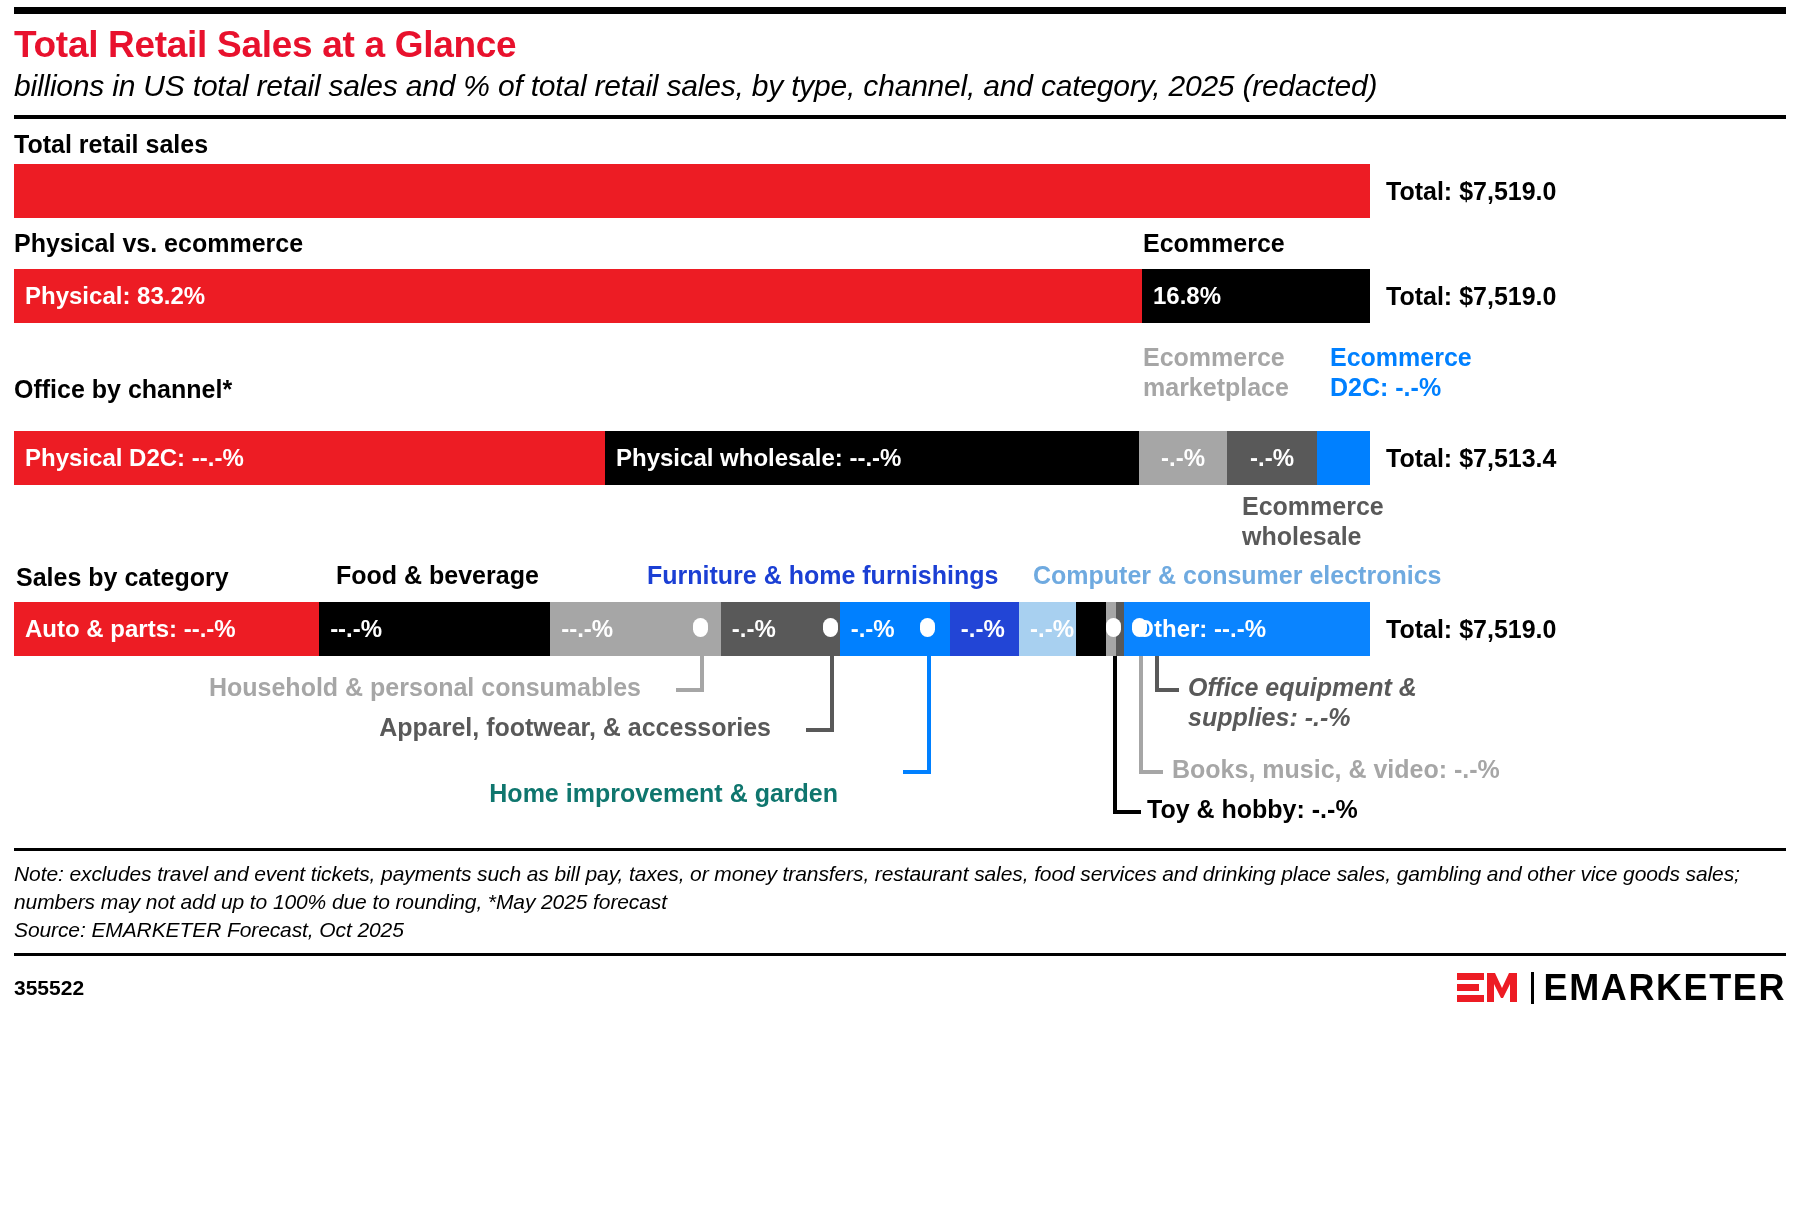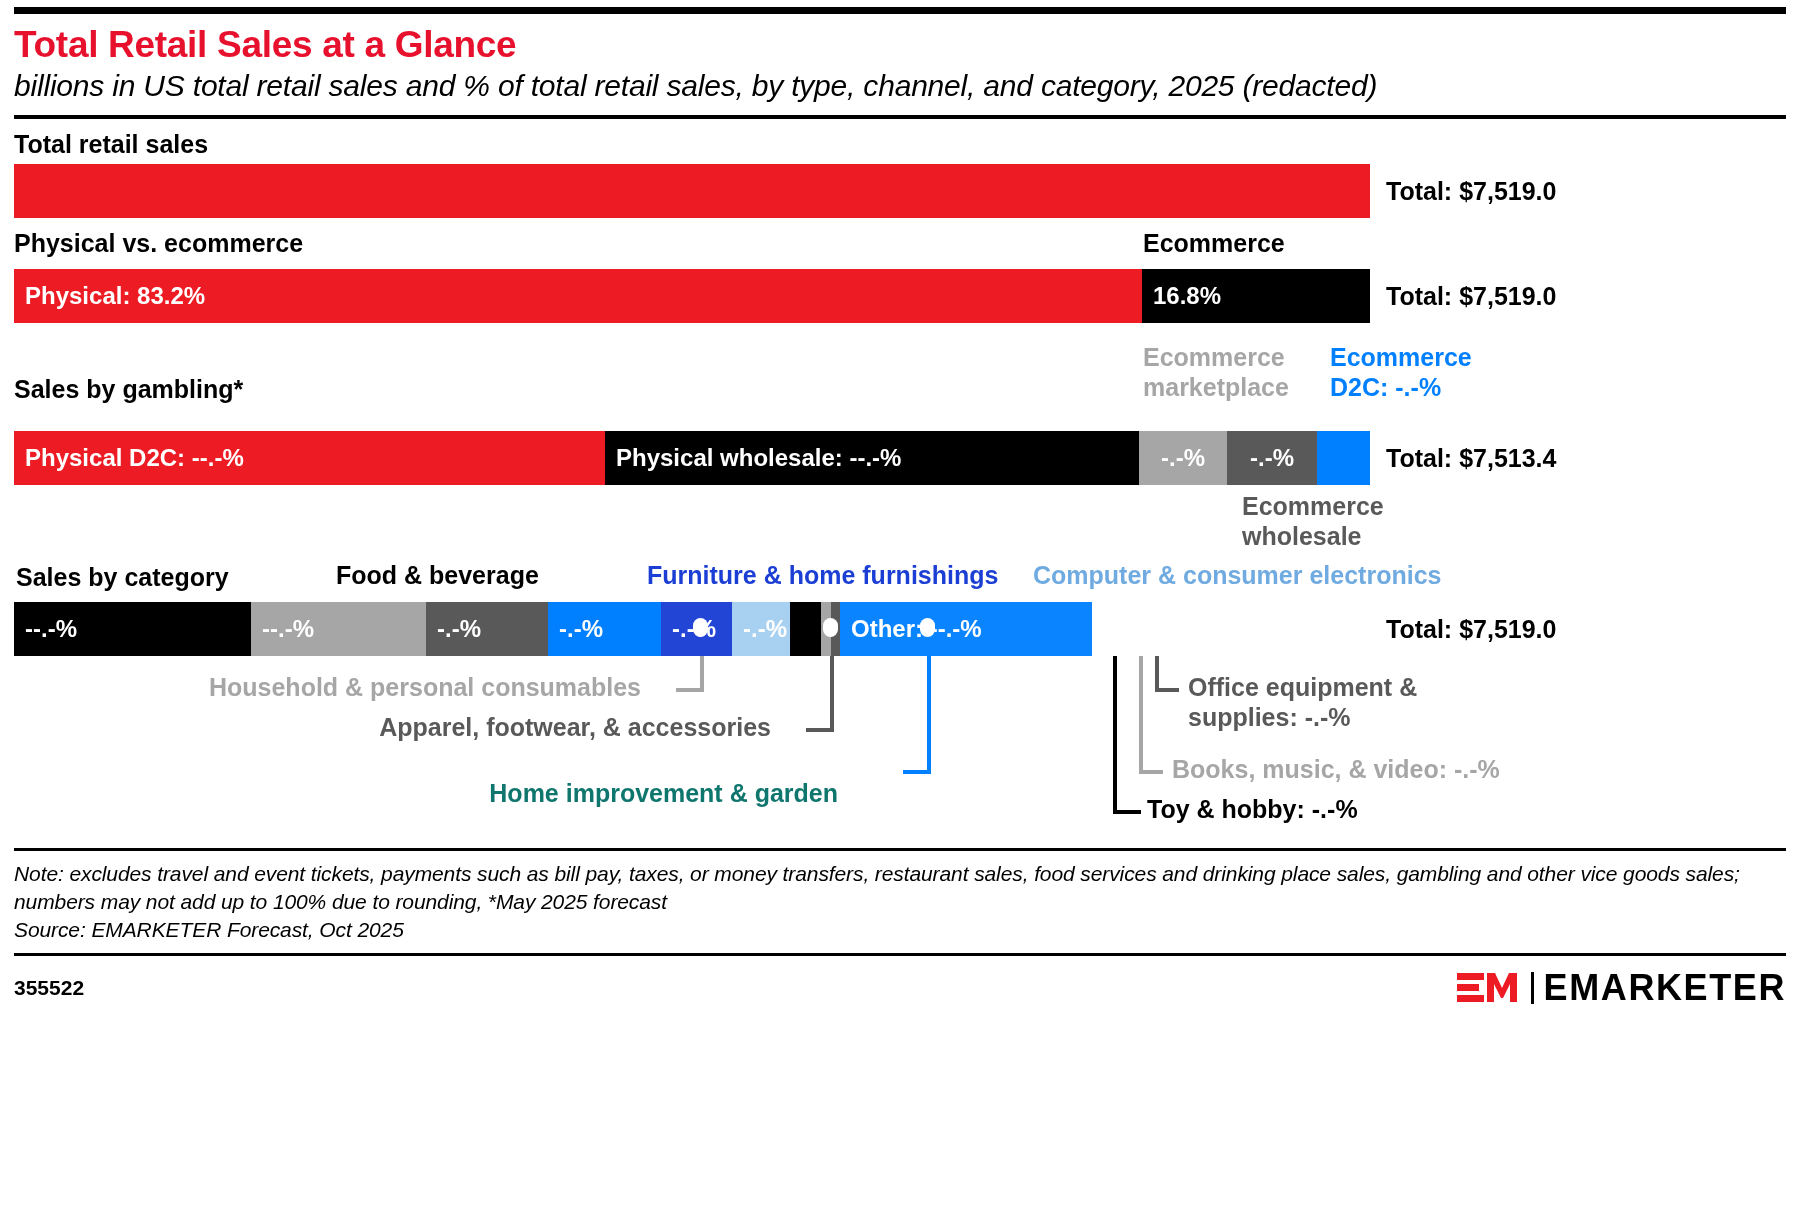--- a/index.html
+++ b/index.html
@@ -97,21 +97,21 @@
         <div class="seg" style="width:228px;background:#000;">
           <span>16.8%</span>
         </div>
       </div>
       <div class="total">Total: $7,519.0</div>
     </div>
   </div>
 
   <div class="section" style="margin-top:20px;">
     <div style="position:relative;height:88px;">
-      <div class="sec-head" style="position:absolute;left:0;top:32px;margin:0;">Sales by gambling*</div>
+      <div class="sec-head" style="position:absolute;left:0;top:32px;margin:0;">Office by channel*</div>
       <div class="flab wrap" style="left:1129px;top:0;width:172px;color:#a6a6a6;">Ecommerce marketplace</div>
       <div class="flab wrap" style="left:1316px;top:0;width:190px;color:#0080ff;">Ecommerce D2C: -.-%</div>
     </div>
     <div class="barrow">
       <div class="bar" style="width:1356px;">
         <div class="seg" style="width:591px;background:#ed1c24;">
           <span>Physical D2C: --.-%</span>
         </div>
         <div class="seg" style="width:534px;background:#000;">
           <span>Physical wholesale: --.-%</span>
@@ -134,20 +134,23 @@
   <div class="section" style="margin-top:6px;">
     <div style="position:relative;height:36px;">
       <div class="sec-head" style="position:absolute;left:0;top:0;margin:2px;">Sales by category</div>
       <div class="flab" style="left:322px;top:0;">Food &amp; beverage</div>
       <div class="flab" style="left:633px;top:0;color:#1b3fd4;">Furniture &amp; home furnishings</div>
       <div class="flab" style="left:1019px;top:0;color:#6faae0;">Computer &amp; consumer electronics</div>
     </div>
 
     <div class="barrow" style="margin-top:5px;position:relative;">
       <div class="bar" style="width:1356px;position:relative;">
+        <div class="seg" style="width:313px;background:#ed1c24;">
+          <span>Auto &amp; parts: --.-%</span>
+        </div>
         <div class="seg" style="width:237px;background:#000;">
           <span>--.-%</span>
         </div>
         <div class="seg" style="width:175px;background:#a6a6a6;">
           <span>--.-%</span>
         </div>
         <div class="seg" style="width:122px;background:#595959;">
           <span>-.-%</span>
         </div>
         <div class="seg" style="width:113px;background:#0080ff;">
@@ -192,21 +195,21 @@
       <div class="vline" style="left:1099px;top:0;height:158px;background:#000;"></div>
       <div class="hline" style="left:1099px;top:154px;width:28px;background:#000;"></div>
       <div class="callout" style="left:1133px;top:139px;color:#000;">Toy &amp; hobby: -.-%</div>
 
       <div class="vline" style="left:1125px;top:0;height:118px;background:#a6a6a6;"></div>
       <div class="hline" style="left:1125px;top:114px;width:24px;background:#a6a6a6;"></div>
       <div class="callout" style="left:1158px;top:99px;color:#a6a6a6;">Books, music, &amp; video: -.-%</div>
 
       <div class="vline" style="left:1141px;top:0;height:36px;background:#595959;"></div>
       <div class="hline" style="left:1141px;top:32px;width:24px;background:#595959;"></div>
-      <div class="callout wrap" style="left:1174px;top:17px;width:280px;color:#595959;">Office equipment &amp; supplies: -.-%</div>
+      <div class="callout wrap" style="left:1174px;top:17px;width:280px;color:#595959;font-style:italic;">Office equipment &amp; supplies: -.-%</div>
     </div>
   </div>
 
   <div class="rule-thin" style="margin-top:-28px;"></div>
 
   <div class="note">Note: excludes travel and event tickets, payments such as bill pay, taxes, or money transfers, restaurant sales, food services and drinking place sales, gambling and other vice goods sales; numbers may not add up to 100% due to rounding, *May 2025 forecast</div>
   <div class="source">Source: EMARKETER Forecast, Oct 2025</div>
 
   <div class="rule-thin" style="margin-top:9px;"></div>
 

